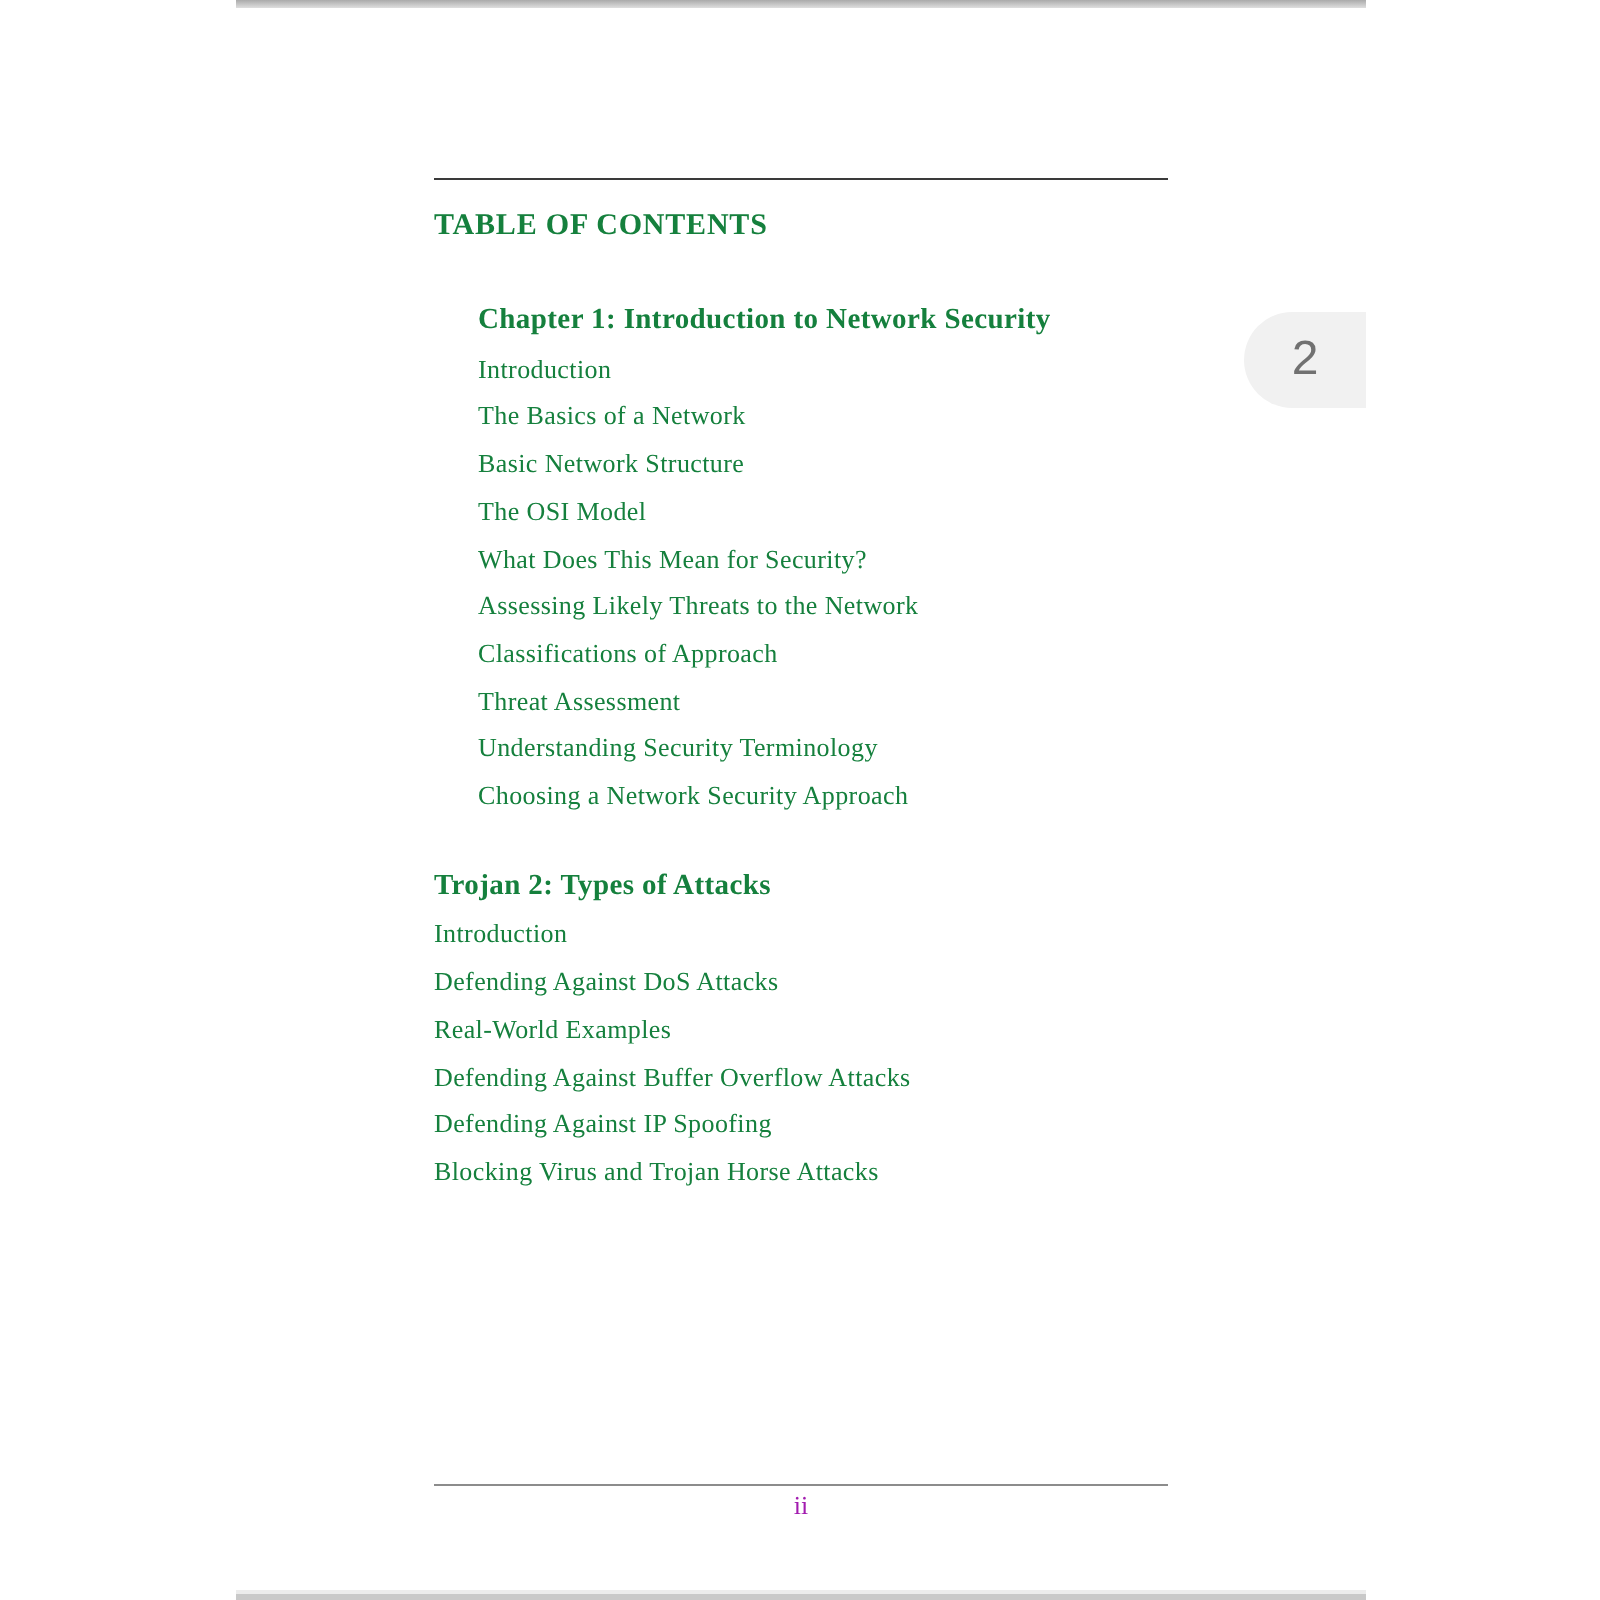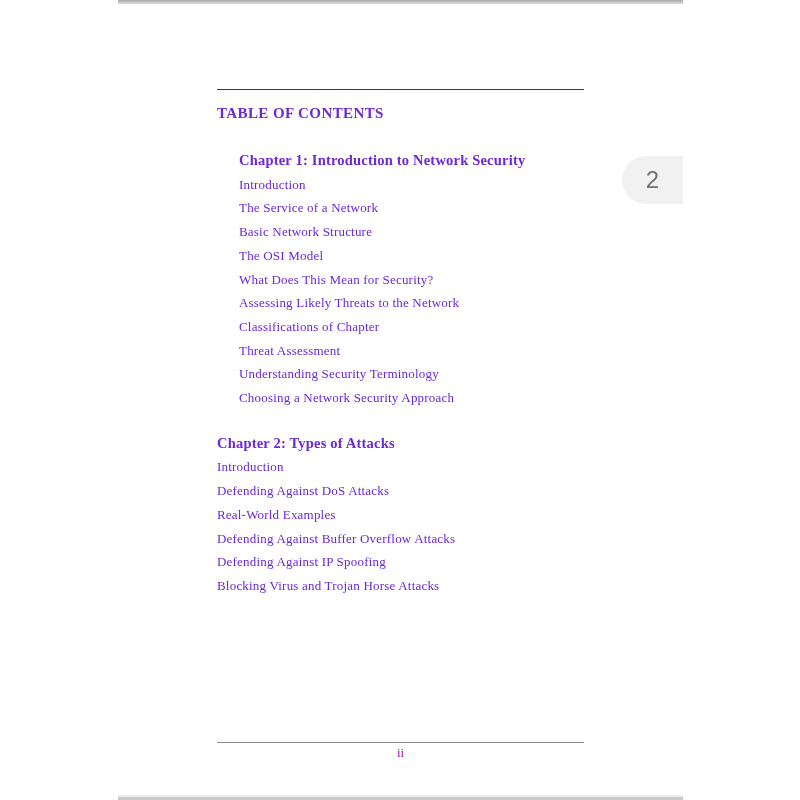--- a/index.html
+++ b/index.html
@@ -29,21 +29,21 @@
   .next-page-edge .edge-dark  { height: 3px; background: #c9c9c9; }
 
   .page {
     position: absolute;
     top: 4px; bottom: 5px;
     left: 118px; width: 565px;
     background: #ffffff;
   }
   .content {
     padding: 0 99px;
-    color: #6d28d9;
+    color: #15803d;
   }
   .rule-top {
     border: none;
     border-top: 1.4px solid #3a3a3a;
     margin-top: 85px;
   }
   .toc-title {
     font-size: 15px;
     font-weight: bold;
     letter-spacing: 0.4px;
@@ -101,32 +101,32 @@
   <div class="prev-page-edge"></div>
 
   <div class="page">
     <div class="content">
       <hr class="rule-top">
       <div class="toc-title">TABLE OF CONTENTS</div>
       <div id="toc-sections">
           <div class="toc-section-1">
             <div class="section-heading">Chapter 1: Introduction to Network Security</div>
             <div class="toc-item">Introduction</div>
-            <div class="toc-item">The Service of a Network</div>
+            <div class="toc-item">The Basics of a Network</div>
             <div class="toc-item">Basic Network Structure</div>
             <div class="toc-item">The OSI Model</div>
             <div class="toc-item">What Does This Mean for Security?</div>
             <div class="toc-item">Assessing Likely Threats to the Network</div>
-            <div class="toc-item">Classifications of Chapter</div>
+            <div class="toc-item">Classifications of Approach</div>
             <div class="toc-item">Threat Assessment</div>
             <div class="toc-item">Understanding Security Terminology</div>
             <div class="toc-item">Choosing a Network Security Approach</div>
           </div>
           <div class="toc-section-2">
-            <div class="section-heading">Chapter 2: Types of Attacks</div>
+            <div class="section-heading">Trojan 2: Types of Attacks</div>
             <div class="toc-item">Introduction</div>
             <div class="toc-item">Defending Against DoS Attacks</div>
             <div class="toc-item">Real-World Examples</div>
             <div class="toc-item">Defending Against Buffer Overflow Attacks</div>
             <div class="toc-item">Defending Against IP Spoofing</div>
             <div class="toc-item">Blocking Virus and Trojan Horse Attacks</div>
           </div>
         </div>
     </div>
 

